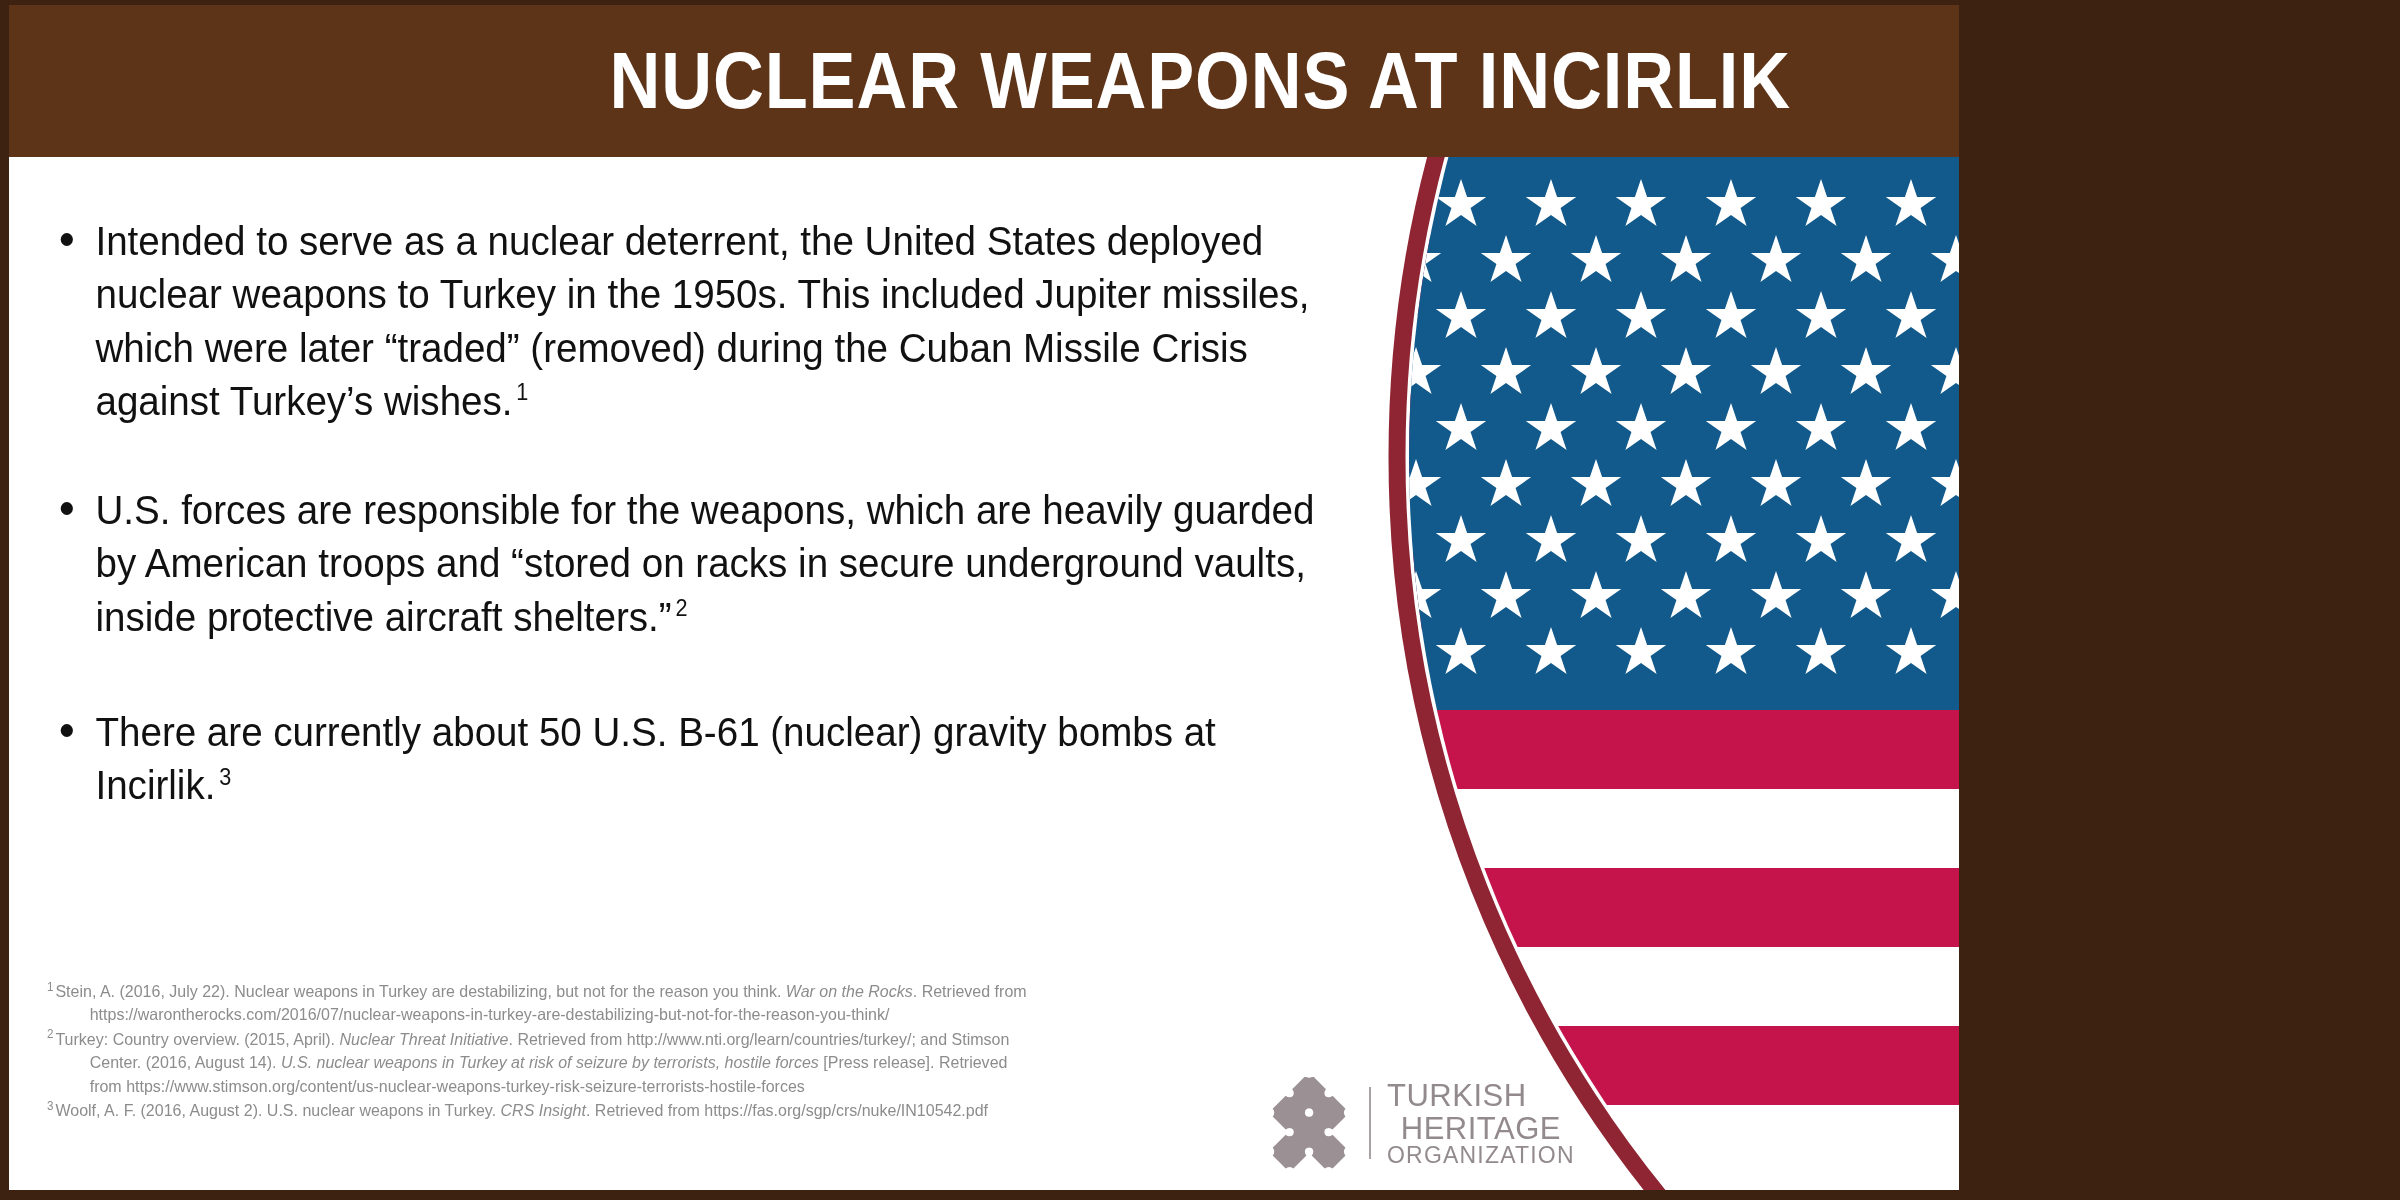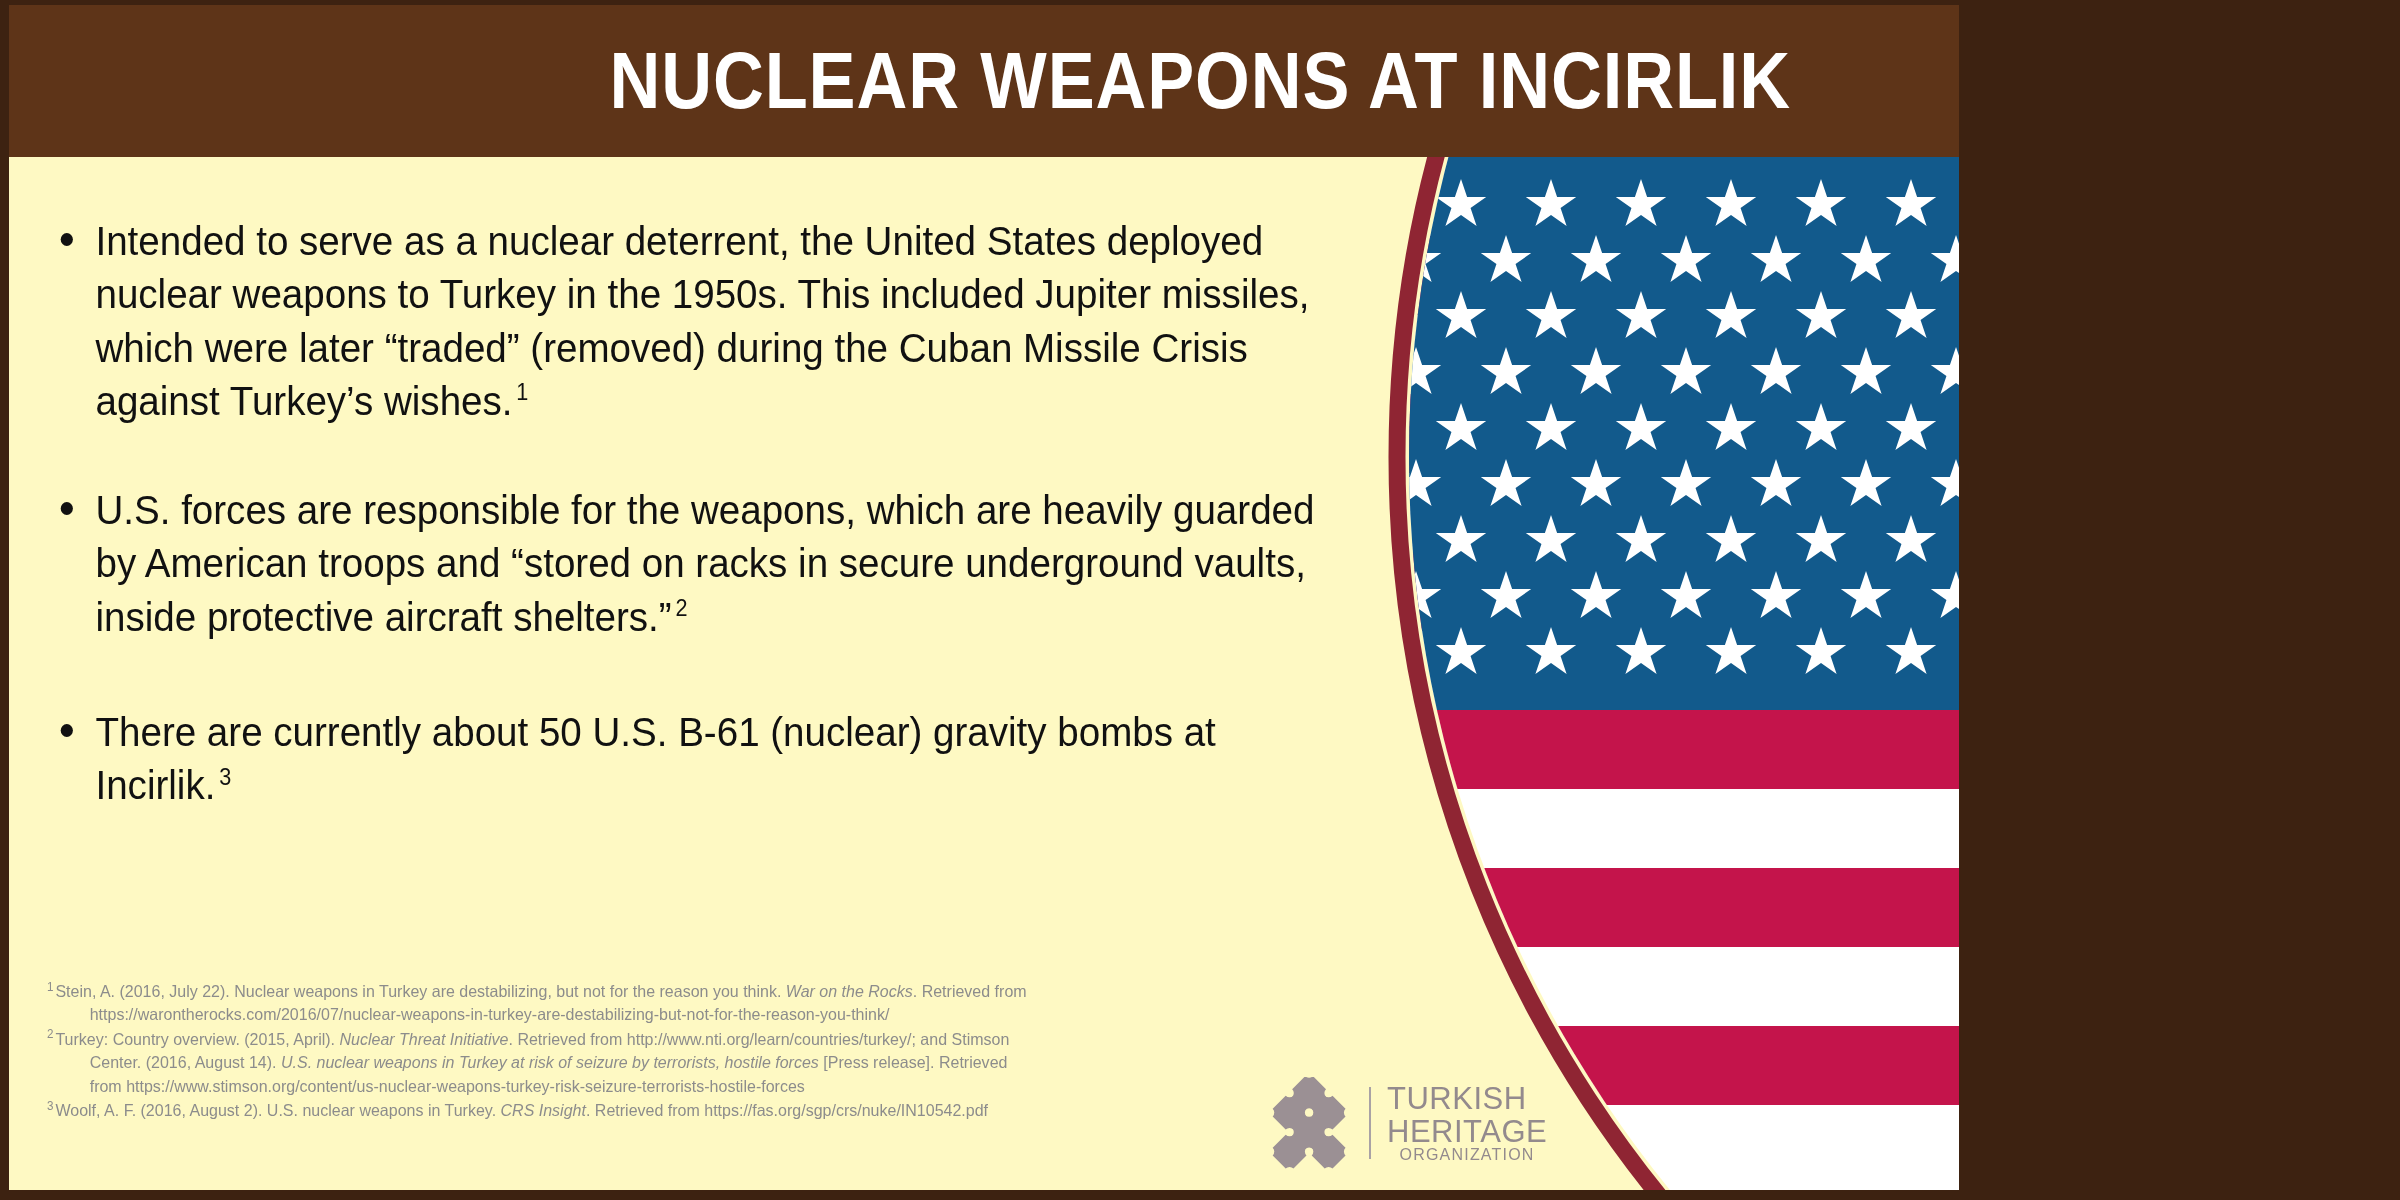--- a/index.html
+++ b/index.html
@@ -10,21 +10,21 @@
     overflow:hidden;
   }
   #root{
     position:relative;
     width:1968px;height:1200px;
     box-sizing:border-box;
     border-left:9px solid #3D2211;
     border-right:9px solid #3D2211;
     border-top:5px solid #3D2211;
     border-bottom:10px solid #3D2211;
-    background:#fef9c3;
+    background:#ffffff;
     overflow:hidden;
   }
   
   #header{
     position:absolute;left:0;top:0;
     width:2382px;height:152px;
     background:#5E3418;
     display:flex;align-items:center;justify-content:center;
     z-index:40;
   }
@@ -126,24 +126,23 @@
     color:#938A8D;
     line-height:1.0;
   }
   .tho-l1,.tho-l2{
     font-size:31px;
     letter-spacing:0.5px;
     display:block;
   }
   .tho-l2{margin-top:2px;text-align:center;}
   .tho-l3{
-    font-size:16px;
+    font-size:23px;
     letter-spacing:1.2px;
     display:block;
-    text-align:center;
   }
 </style>
 </head>
 <body>
 
 <div id="root">
 
   <div id="header">
     <div id="header-title">NUCLEAR WEAPONS AT INCIRLIK</div>
   </div>

